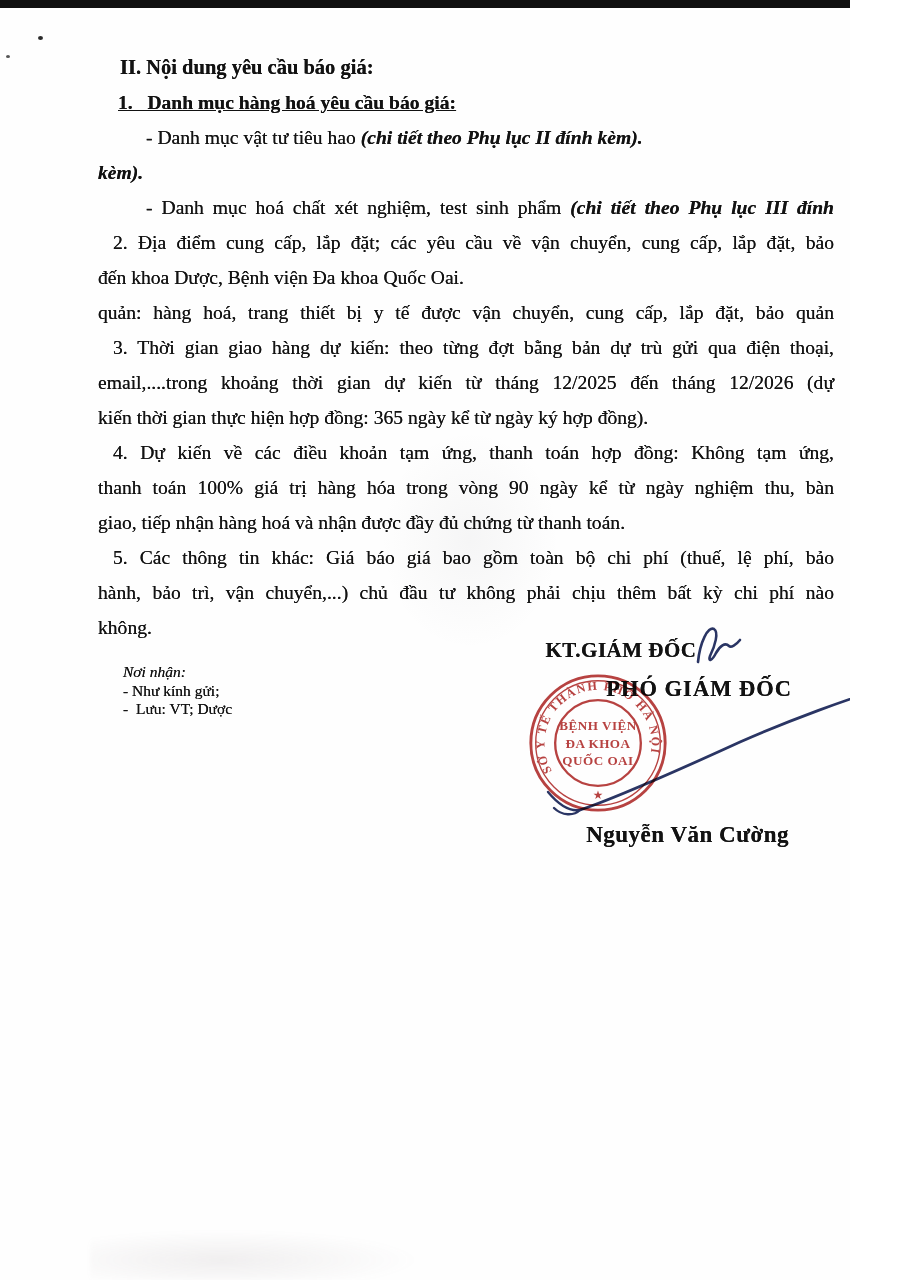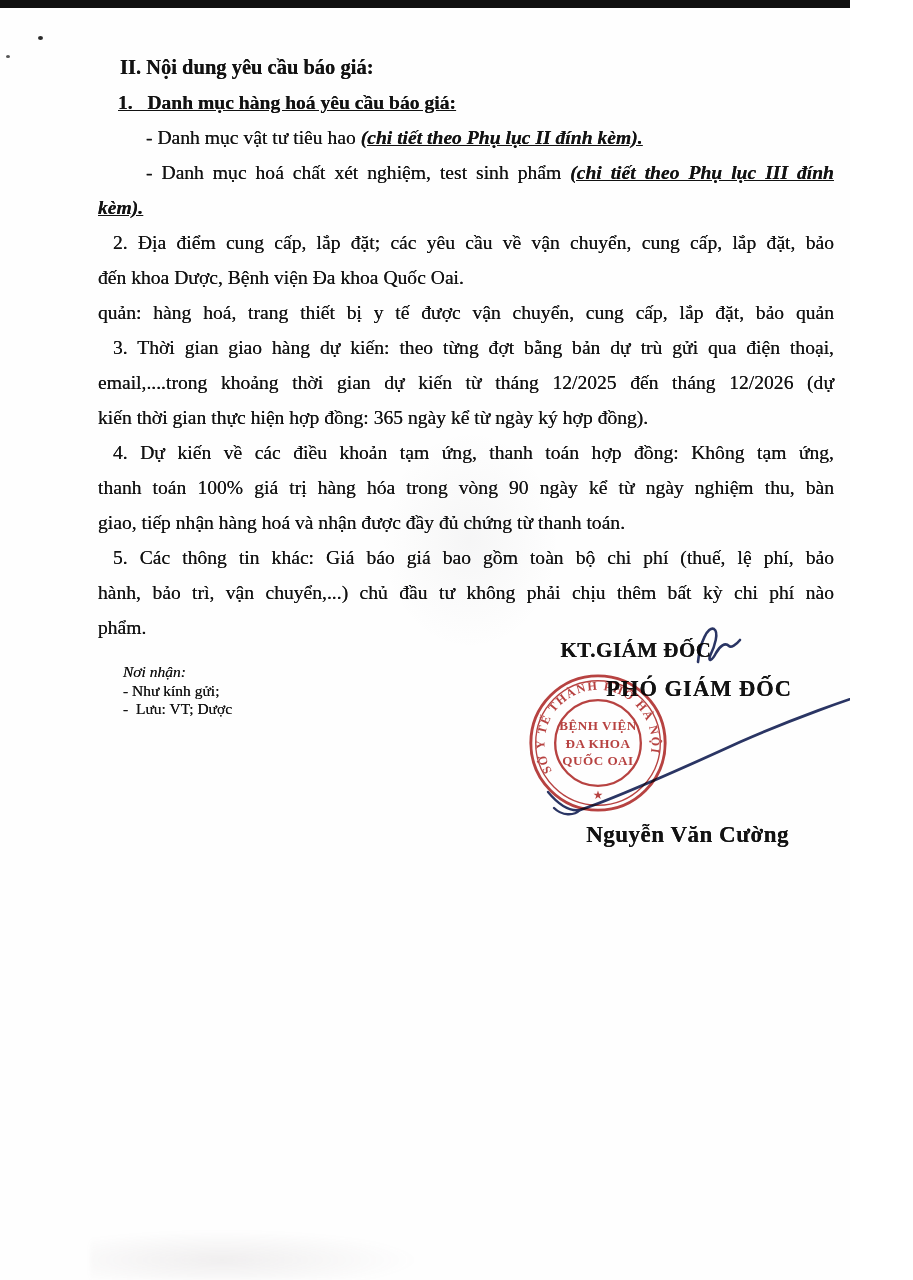--- a/index.html
+++ b/index.html
@@ -18,34 +18,34 @@
   .doc-body {
     position: absolute; left: 98px; top: 50px; width: 736px;
   }
   .line {
     height: 35px; line-height: 35px; font-size: 19.6px;
     white-space: normal; overflow: visible;
     text-shadow: 0 0 0.45px rgba(17,17,17,0.9);
   }
   .j { text-align: justify; text-align-last: justify; text-justify: inter-word; }
   .b { font-weight: bold; }
-  .it { font-style: italic; font-weight: bold; text-decoration: underline; }
+  .it { font-style: italic; font-weight: bold; }
   .ind15 { text-indent: 15px; }
   .ind20 { text-indent: 20px; text-decoration: underline; }
   .ind22 { text-indent: 22px; }
   .ind48 { text-indent: 48px; }
   .heading { font-size: 20.5px; }
   .recipients {
     position: absolute; left: 123px; top: 663px; width: 260px;
     font-size: 15.5px; line-height: 18.5px;
     text-shadow: 0 0 0.4px rgba(17,17,17,0.9);
   }
   .recipients .title { font-weight: normal; font-style: italic; }
   .sig-title1 {
-    position: absolute; left: 476px; top: 638px; width: 320px;
+    position: absolute; left: 461px; top: 638px; width: 320px;
     text-align: center; font-weight: bold; font-size: 21px; letter-spacing: 0.5px;
     text-shadow: 0 0 0.5px rgba(17,17,17,0.9);
   }
   .sig-title2 {
     position: absolute; left: 472px; top: 676px; width: 320px;
     text-align: right; font-weight: bold; font-size: 22.5px; letter-spacing: 1px;
     text-shadow: 0 0 0.5px rgba(17,17,17,0.9);
   }
   .sig-name {
     position: absolute; left: 469px; top: 822px; width: 320px;
@@ -97,39 +97,39 @@
   <div class="edge-mark em4"></div>
   <div class="edge-mark em5"></div>
   <div class="edge-mark em6"></div>
 
   <div class="doc-body">
     <div class="line b heading ind22">II. Nội dung yêu cầu báo giá:</div>
     <div class="line b ind20">1.&nbsp;&nbsp;&nbsp;Danh mục hàng hoá yêu cầu báo giá:</div>
 
     <div class="line ind48"><span>- Danh mục vật tư tiêu hao </span><span class="it">(chi tiết theo Phụ lục II đính kèm).</span></div>
 
+    <div class="line"><span class="it">kèm).</span></div>
+
     <div class="line j ind48"><span>- Danh mục hoá chất xét nghiệm, test sinh phẩm </span><span class="it">(chi tiết theo Phụ lục III đính</span></div>
-
-    <div class="line"><span class="it">kèm).</span></div>
 
     <div class="line j ind15">2. Địa điểm cung cấp, lắp đặt; các yêu cầu về vận chuyển, cung cấp, lắp đặt, bảo</div>
     <div class="line">đến khoa Dược, Bệnh viện Đa khoa Quốc Oai.</div>
     <div class="line j">quản: hàng hoá, trang thiết bị y tế được vận chuyển, cung cấp, lắp đặt, bảo quản</div>
 
     <div class="line j ind15">3. Thời gian giao hàng dự kiến: theo từng đợt bằng bản dự trù gửi qua điện thoại,</div>
     <div class="line j">email,....trong khoảng thời gian dự kiến từ tháng 12/2025 đến tháng 12/2026 (dự</div>
     <div class="line">kiến thời gian thực hiện hợp đồng: 365 ngày kể từ ngày ký hợp đồng).</div>
 
     <div class="line j ind15">4. Dự kiến về các điều khoản tạm ứng, thanh toán hợp đồng: Không tạm ứng,</div>
     <div class="line j">thanh toán 100% giá trị hàng hóa trong vòng 90 ngày kể từ ngày nghiệm thu, bàn</div>
     <div class="line">giao, tiếp nhận hàng hoá và nhận được đầy đủ chứng từ thanh toán.</div>
 
     <div class="line j ind15">5. Các thông tin khác: Giá báo giá bao gồm toàn bộ chi phí (thuế, lệ phí, bảo</div>
     <div class="line j">hành, bảo trì, vận chuyển,...) chủ đầu tư không phải chịu thêm bất kỳ chi phí nào</div>
-    <div class="line">phẩm.</div>
+    <div class="line">không.</div>
   </div>
 
   <div class="recipients">
     <div class="title">Nơi nhận:</div>
     <div>- Như kính gửi;</div>
     <div>-&nbsp; Lưu: VT; Dược</div>
   </div>
 
   <div class="sig-title1">KT.GIÁM ĐỐC</div>
   <div class="sig-title2">PHÓ GIÁM ĐỐC</div>

